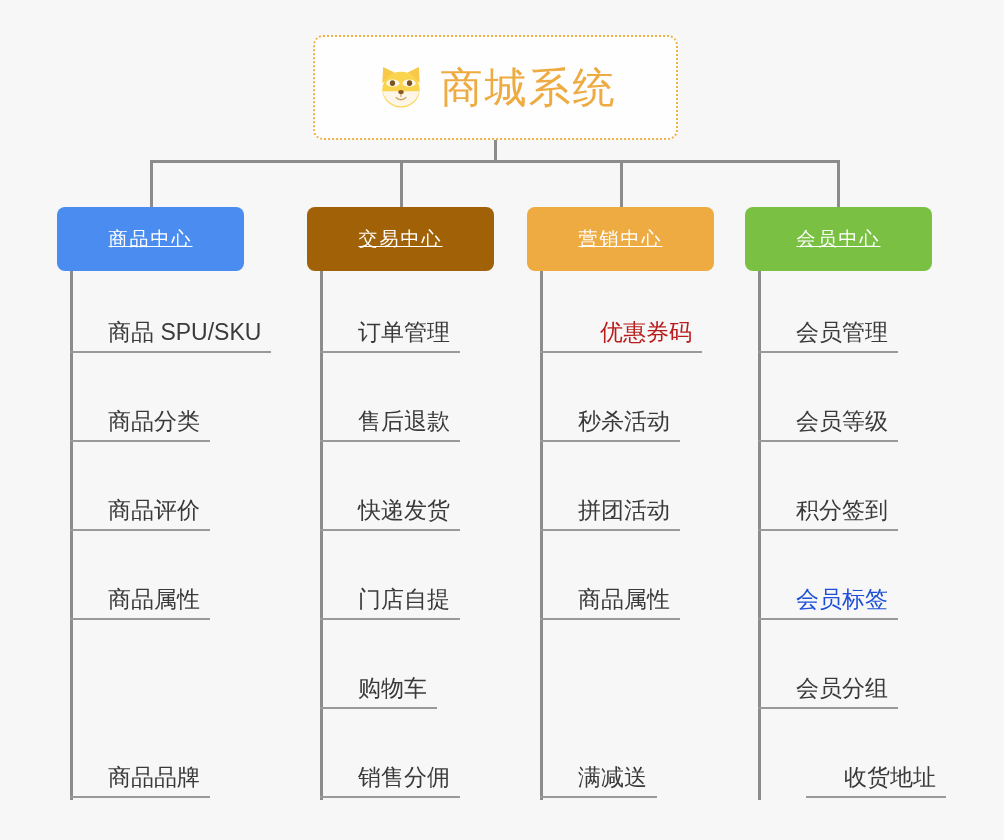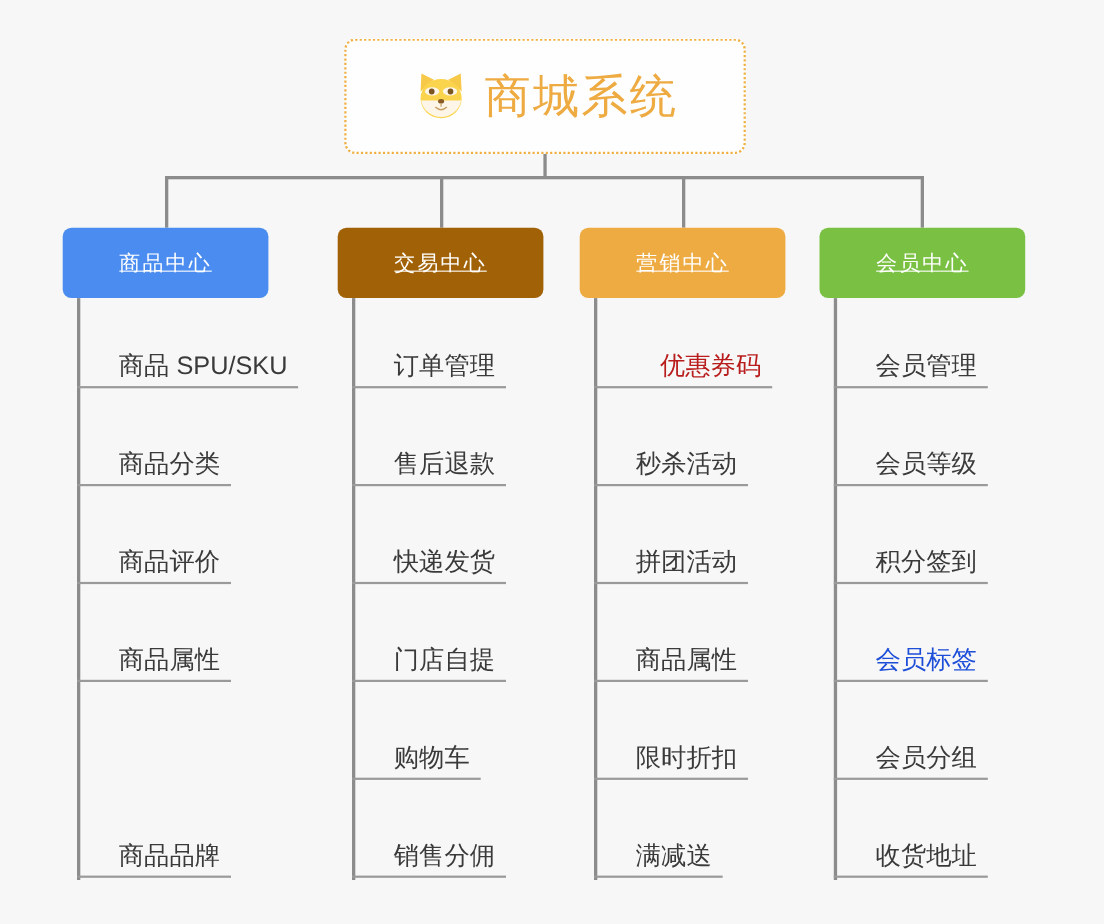--- a/index.html
+++ b/index.html
@@ -233,21 +233,20 @@
     </div>
     <div class="leaf-item" style="top: 198px;">
       <span class="leaf-label" style="color: rgb(58, 58, 58);">拼团活动</span>
       <div class="leaf-underline" style="background: rgb(154, 154, 154);"></div>
     </div>
     <div class="leaf-item" style="top: 287px;">
       <span class="leaf-label" style="color: rgb(58, 58, 58);">商品属性</span>
       <div class="leaf-underline" style="background: rgb(154, 154, 154);"></div>
     </div>
     <div class="leaf-item" style="top: 376px;">
-      <span class="leaf-label" style="color: rgb(58, 58, 58);">限时折扣</span>
       <div class="leaf-underline" style="background: rgb(154, 154, 154);"></div>
     </div>
     <div class="leaf-item" style="top: 465px;">
       <span class="leaf-label" style="color: rgb(58, 58, 58);">满减送</span>
       <div class="leaf-underline" style="background: rgb(154, 154, 154);"></div>
     </div>
   </div>
 
   <div class="cat-box" style="left: 745px; background: rgb(122, 193, 67);">
     <span>会员中心</span>
@@ -267,19 +266,19 @@
       <div class="leaf-underline" style="background: rgb(154, 154, 154);"></div>
     </div>
     <div class="leaf-item" style="top: 287px;">
       <span class="leaf-label" style="color: #1d4ed8;">会员标签</span>
       <div class="leaf-underline" style="background: rgb(154, 154, 154);"></div>
     </div>
     <div class="leaf-item" style="top: 376px;">
       <span class="leaf-label" style="color: rgb(58, 58, 58);">会员分组</span>
       <div class="leaf-underline" style="background: rgb(154, 154, 154);"></div>
     </div>
-    <div class="leaf-item" style="top: 465px;">
+    <div class="leaf-item" style="top: 465px; margin-left: 48px;">
       <span class="leaf-label" style="color: rgb(58, 58, 58);">收货地址</span>
       <div class="leaf-underline" style="background: rgb(154, 154, 154);"></div>
     </div>
   </div>
 
 </div>
 
 </body></html>

